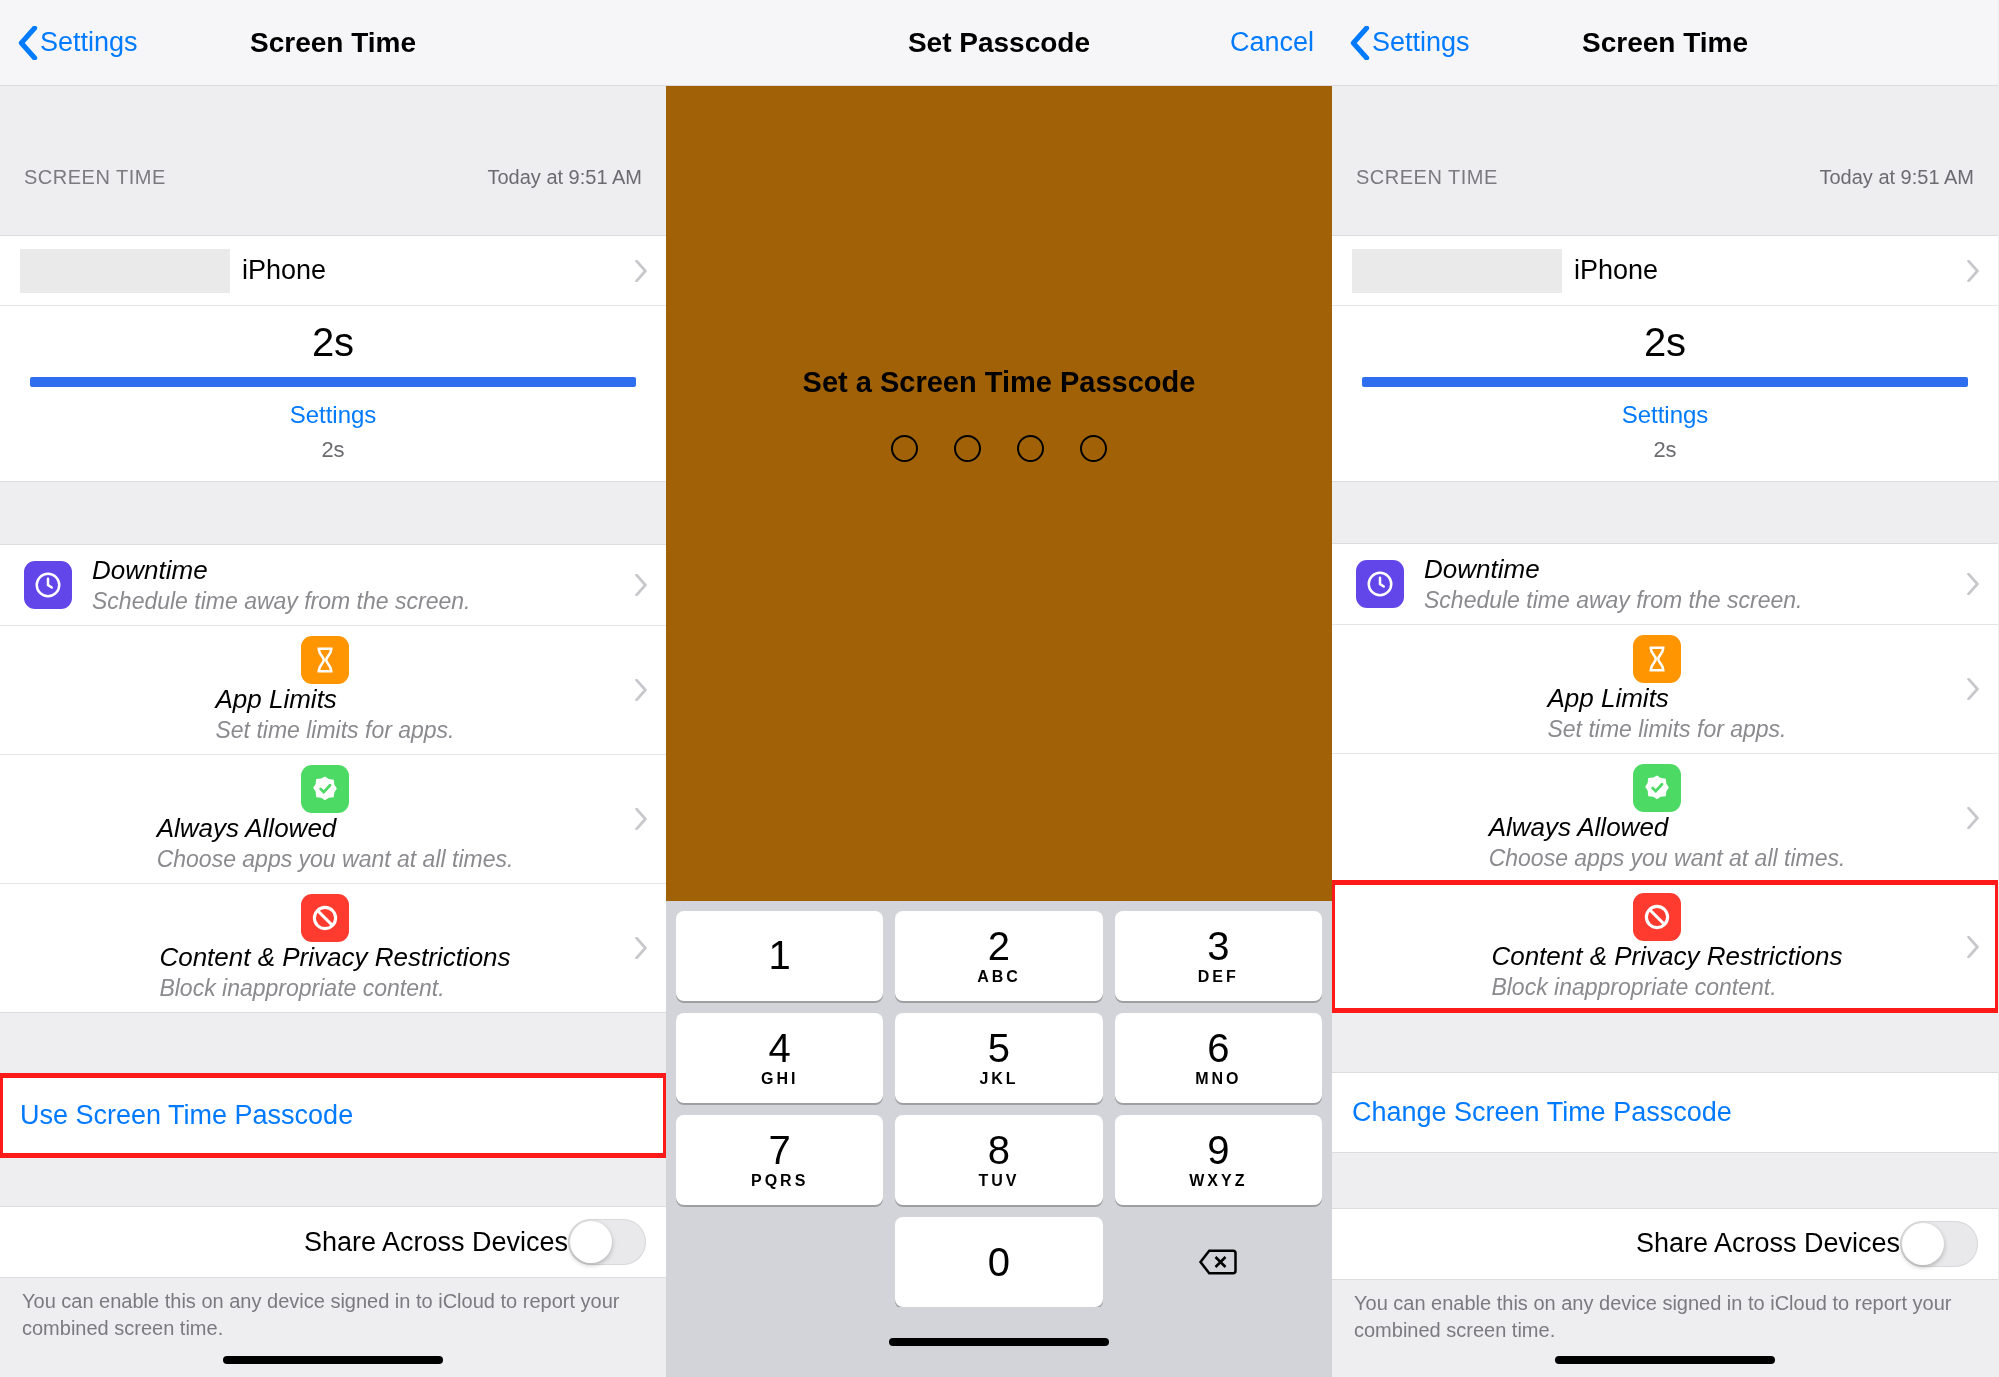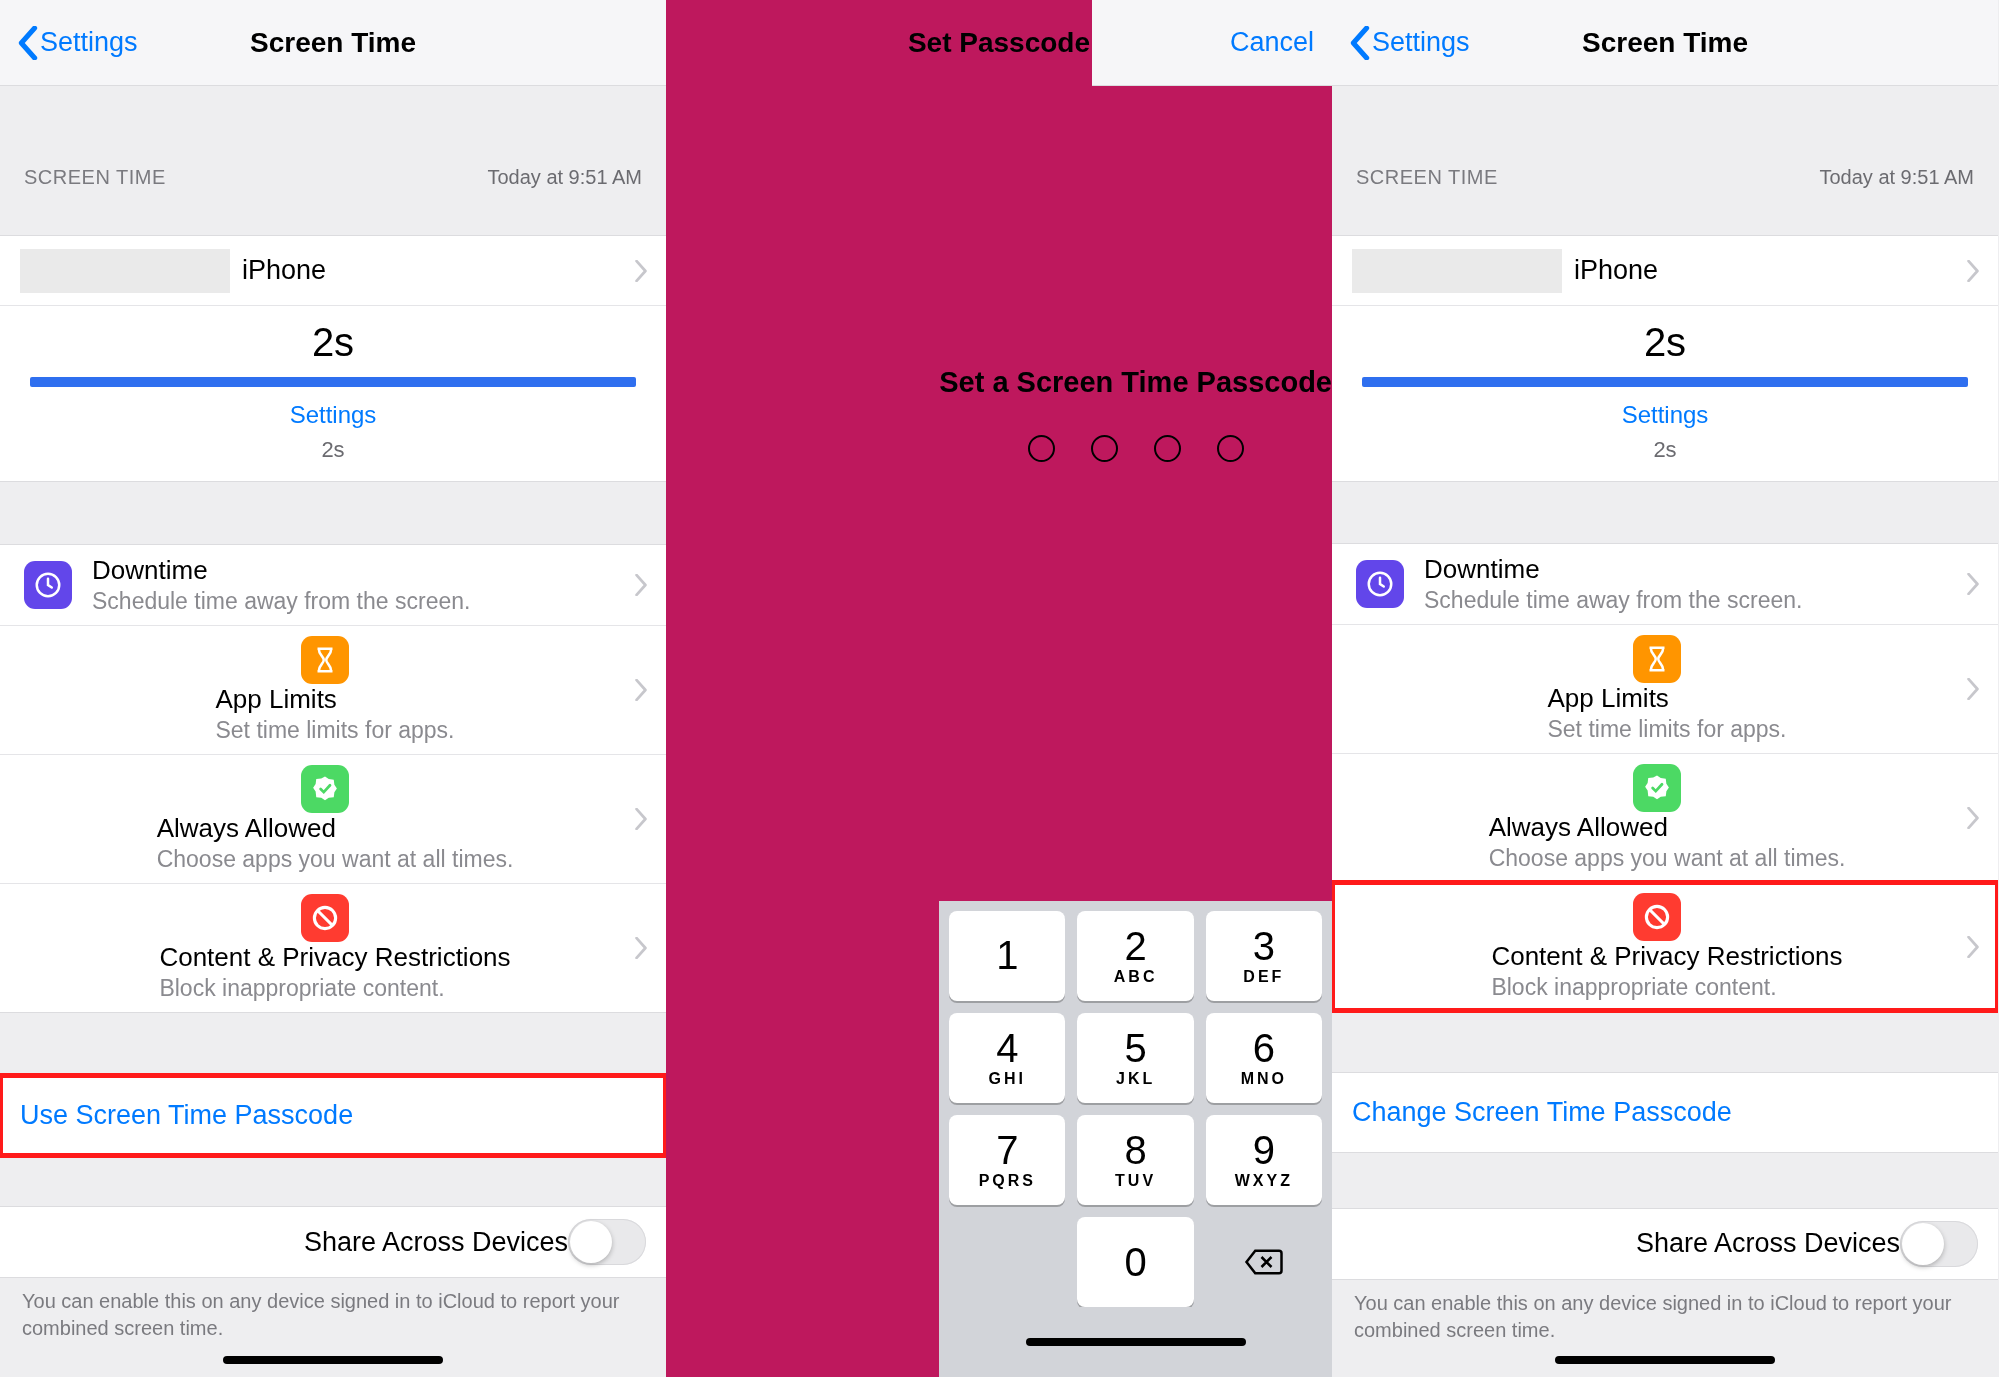--- a/index.html
+++ b/index.html
@@ -117,42 +117,42 @@
   .row.share { height: 68px; justify-content: flex-end; }
   .share-label { font-size: 27px; color: #000; }
   .toggle {
     width: 78px; height: 46px; border-radius: 23px; background: #e9e9eb;
     position: relative; box-shadow: inset 0 0 0 1px #d9d9dc;
   }
   .toggle .knob { position: absolute; left: 2px; top: 2px; width: 42px; height: 42px; border-radius: 50%; background: #fff; box-shadow: 0 2px 5px rgba(0,0,0,.25); }
   
   .hl { outline: 5px solid #ff1a1a; outline-offset: -3px; }
   
-  .pane2 { background: #be185d; align-items: flex-end; }
+  .pane2 { background: #a16207; }
   .passcode-title { text-align: center; margin-top: 280px; font-size: 29px; font-weight: 600; color: #000; }
   .dots { display: flex; gap: 36px; justify-content: center; margin-top: 36px; }
   .dot { width: 27px; height: 27px; border: 2.2px solid #000; border-radius: 50%; }
   .keypad {
     margin-top: auto;
     background: #d2d4d9;
     padding: 10px 10px 0 10px;
     display: grid;
     grid-template-columns: repeat(3, 1fr);
     gap: 12px;
   }
   .key { background: #fff; border-radius: 8px; height: 90px; display: flex; flex-direction: column; align-items: center; justify-content: center; box-shadow: 0 2px 0 rgba(0,0,0,.25); cursor:pointer; }
   .key .n { font-size: 40px; font-weight: 400; line-height: 1; }
   .key .l { font-size: 16px; font-weight:700; letter-spacing: 3px; color: #000; margin-top: 2px; }
   .key.fn { background: transparent; box-shadow: none; }
   .key.fn svg { width: 40px; height: 30px; }
   .homebar { height: 70px; display: flex; align-items: center; justify-content: center; }
   .homebar .bar { width: 220px; height: 8px; border-radius: 4px; background: #000; }
   .card.actlist .row { padding-left: 24px; }
   .card.actlist .row + .row { border-top: 1px solid #e5e5e8; flex-direction: column; }
-  .card.actlist .row { border-bottom: none; }
+  .card.actlist .row { border-bottom: none; font-style: italic; }
 </style>
 </head>
 <body>
 
 <svg width="0" height="0" style="position:absolute">
   <defs>
     <symbol id="chevL" viewBox="0 0 12 20">
         <path d="M10 1 2 10l8 9" stroke="currentColor" stroke-width="3" fill="none" stroke-linecap="round" stroke-linejoin="round"></path>
       </symbol>
     <symbol id="chevR" viewBox="0 0 12 20">

